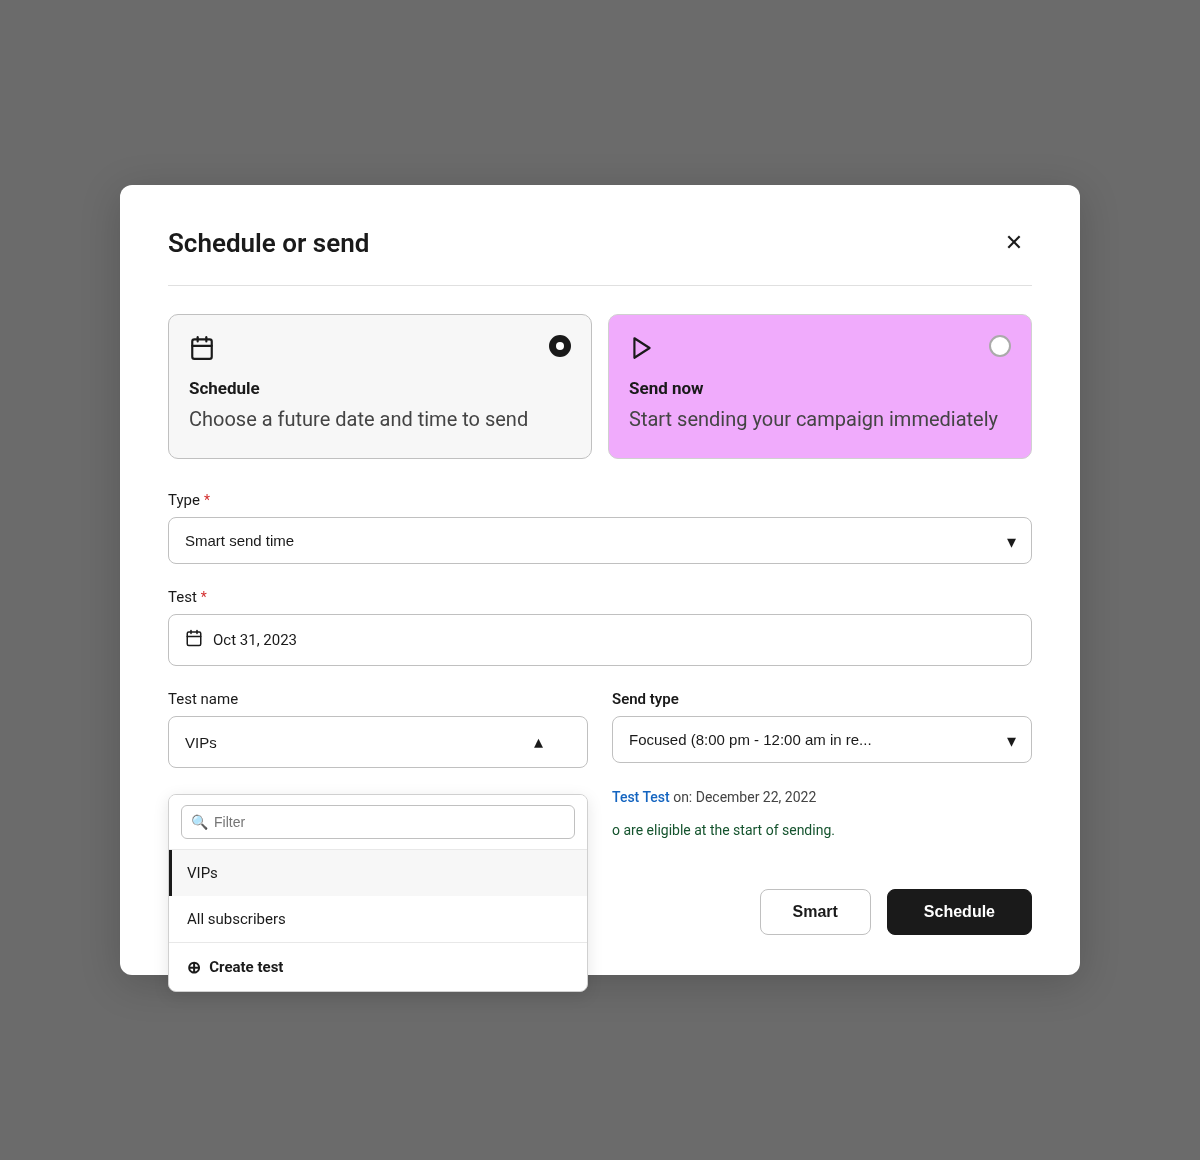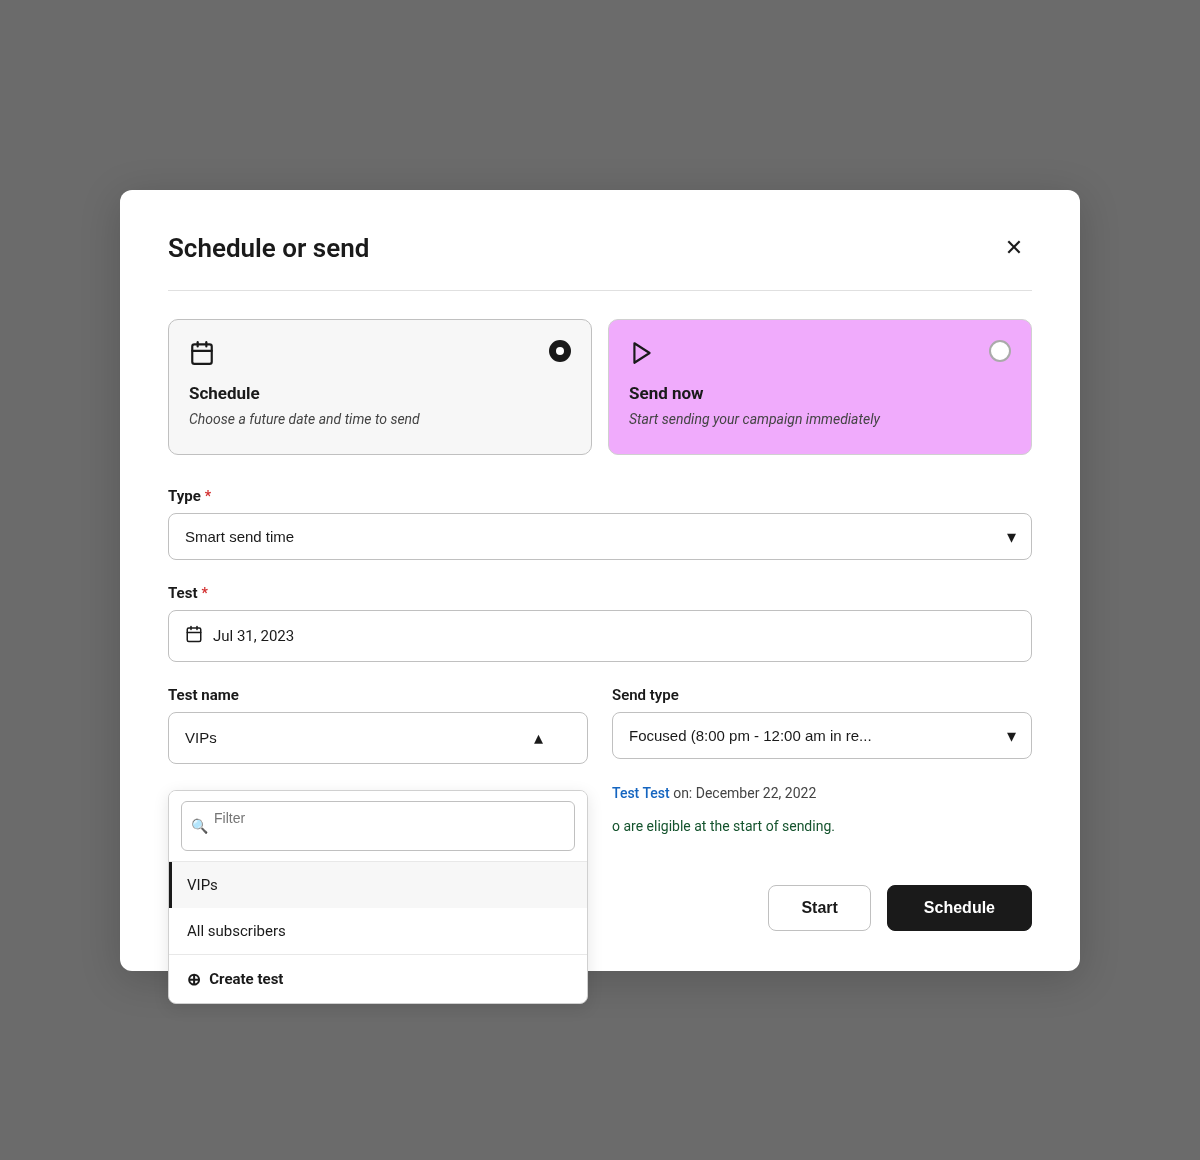--- a/index.html
+++ b/index.html
@@ -112,31 +112,30 @@
       border-color: #aaa;
       background: #fff;
     }
     .card-label {
       font-size: 17px;
       font-weight: 700;
       color: #1a1a1a;
       margin-bottom: 6px;
     }
     .card-desc {
-      font-size: 14px;
+      font-size: 20px;
       color: #444;
       line-height: 1.5;
-      font-style: italic;
     }
     .field-group {
       margin-bottom: 24px;
     }
     .field-label {
       font-size: 15px;
-      font-weight: 700;
+      font-weight: 400;
       color: #1a1a1a;
       margin-bottom: 8px;
       display: flex;
       align-items: center;
       gap: 4px;
     }
     .required-star {
       color: #d32f2f;
       font-size: 14px;
     }
@@ -234,21 +233,21 @@
       padding: 10px 12px;
       border-bottom: 1px solid #e8e8e8;
       display: flex;
       align-items: center;
       gap: 8px;
       background: #fff;
     }
     .dropdown-filter-input {
       border: 1.5px solid #c0c0c0;
       border-radius: 6px;
-      padding: 8px 12px 24px 32px;
+      padding: 8px 12px 8px 32px;
       font-size: 14px;
       width: 100%;
       outline: none;
       color: #aaa;
     }
     .filter-input-wrap {
       position: relative;
       flex: 1;
     }
     .filter-search-icon {
@@ -414,21 +413,21 @@
       </div>
       <div class="date-box">
         <span class="date-icon">
           <svg width="18" height="18" viewBox="0 0 24 24" fill="none" stroke="#1a1a1a" stroke-width="2" stroke-linecap="round" stroke-linejoin="round">
               <rect x="3" y="4" width="18" height="18" rx="2"></rect>
               <line x1="16" y1="2" x2="16" y2="6"></line>
               <line x1="8" y1="2" x2="8" y2="6"></line>
               <line x1="3" y1="10" x2="21" y2="10"></line>
             </svg>
         </span>
-        <span>Jul 31, 2023</span>
+        <span>Oct 31, 2023</span>
       </div>
     </div>
 
     <div class="two-col">
 
       <div class="col-left">
         <div class="field-group">
           <div class="field-label">
             <span>Test name</span>
           </div>
@@ -474,18 +473,18 @@
           </a>
           <span>on: December 22, 2022</span>
         </div>
         <div class="eligible-note">
           <span>o are eligible at the start of sending.</span>
         </div>
       </div>
     </div>
 
     <div class="actions-row">
-      <button class="btn-cancel">Start</button>
+      <button class="btn-cancel">Smart</button>
       <button class="btn-schedule">Schedule</button>
     </div>
 
   </div>
 </div>
 
 </body></html>

